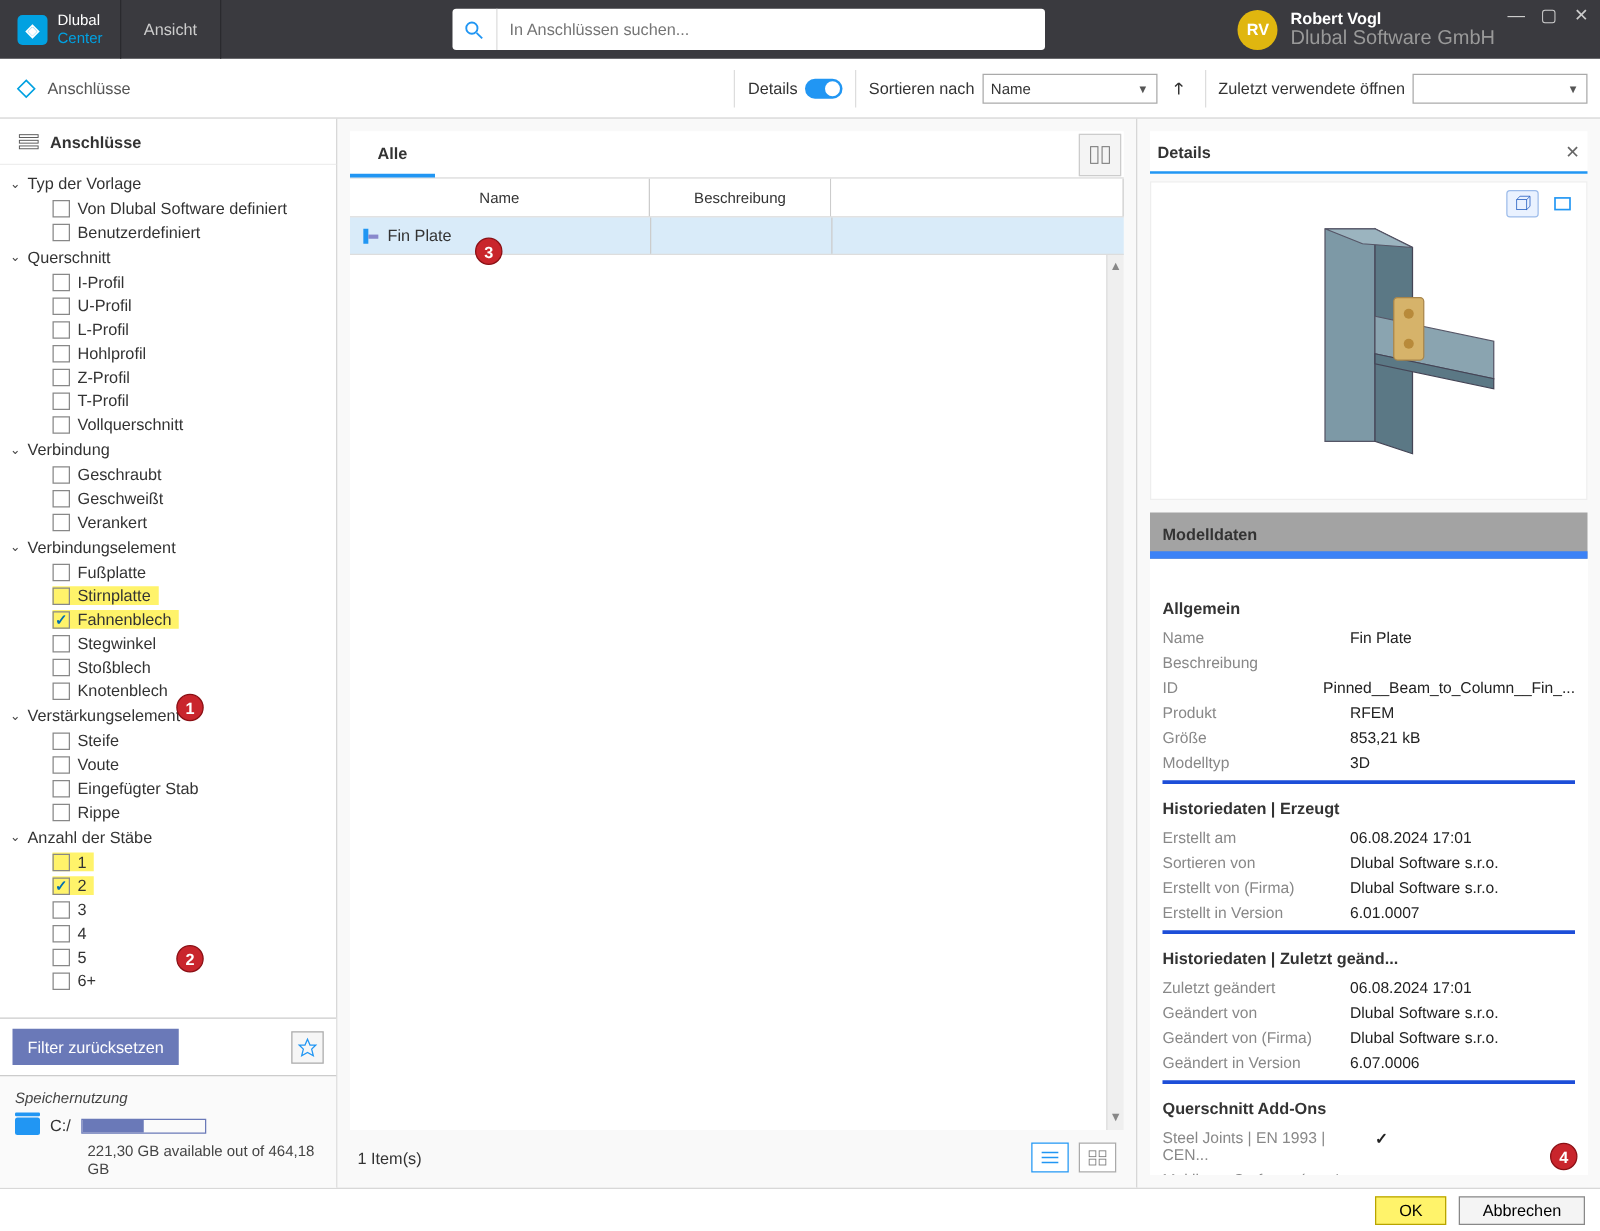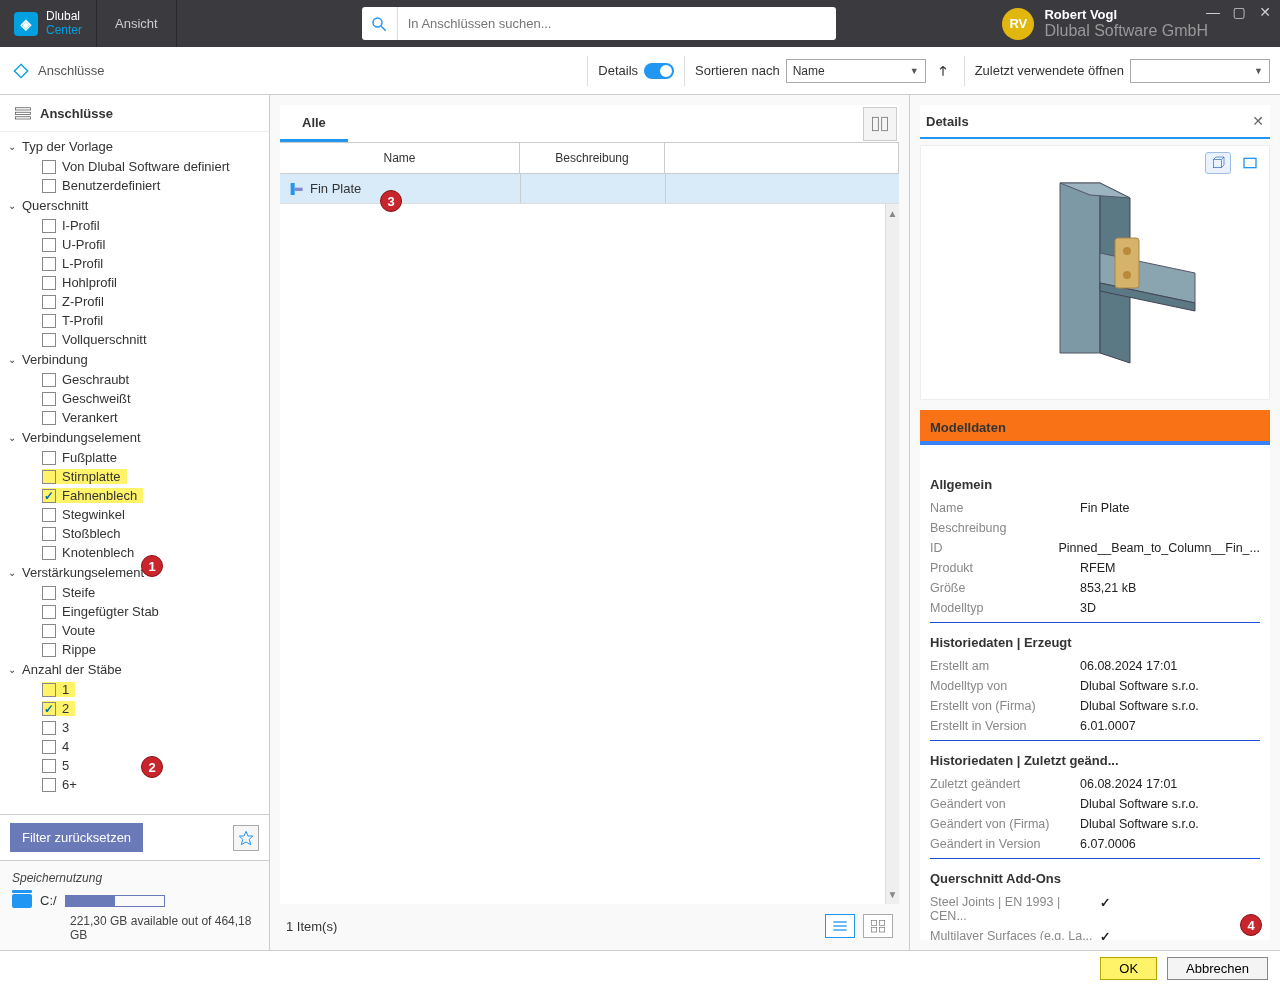--- a/index.html
+++ b/index.html
@@ -9,21 +9,21 @@
 .topbar { height: 47px; background: #3a3a3f; display: flex; align-items: center; color: #ccc; position: relative; }
 .topbar-logo { display: flex; align-items: center; padding: 0 14px; border-right: 1px solid #2a2a2e; height: 100%; }
 .logo-icon { width: 24px; height: 24px; background: #01a1e1; border-radius: 4px; display: flex; align-items: center; justify-content: center; margin-right: 8px; font-size: 14px; color: #fff; font-weight: bold; }
 .logo-text { line-height: 1.1; }
 .logo-text .l1 { color: #fff; font-size: 12px; }
 .logo-text .l2 { color: #01a1e1; font-size: 12px; }
 .topbar-btn { padding: 0 18px; height: 100%; display: flex; align-items: center; color: #ccc; border-right: 1px solid #2a2a2e; cursor: pointer; }
 .search-wrap { margin-left: 185px; display: flex; align-items: center; background: #fff; border-radius: 3px; height: 33px; width: 474px; }
 .search-wrap .search-ic { width: 36px; height: 33px; display: flex; align-items: center; justify-content: center; border-right: 1px solid #ddd; }
 .search-wrap input { border: none; outline: none; height: 100%; flex: 1; padding: 0 10px; font-size: 13px; background: transparent; }
-.user-area { position:absolute; right: 72px; display: flex; align-items: center;}
+.user-area { position:absolute; right: 84px; display: flex; align-items: center;}
 .avatar { width: 32px; height: 32px; border-radius: 50%; background: #e0b60f; color: #fff; font-weight: bold; display: flex; align-items: center; justify-content: center; font-size: 13px; margin-right: 10px; }
 .user-text .u1 { color: #fff; font-weight: 600; font-size: 13px; }
 .user-text .u2 { color: #999; font-size: 16px; }
 .win-controls { position: absolute; right: 6px; top: 4px; display: flex; gap: 8px; color: #ccc; font-size: 14px; }
 .win-controls span { width: 18px; height: 16px; display: flex; align-items: center; justify-content: center; cursor: pointer; }
 
 
 .toolbar { height: 48px; display: flex; align-items: center; border-bottom: 1px solid #ccc; background: #fff; }
 .tool-left { display: flex; align-items: center; padding: 0 12px; color: #555; }
 .gear-ic { width: 18px; height: 18px; margin-right: 8px; display: flex; align-items: center; justify-content: center; color: #01a1e1; }
@@ -87,23 +87,23 @@
 
 
 .details-pane { width:370px; display:flex; flex-direction:column; background:#f9f9f9; padding:10px;}
 .dp-head { display:flex; align-items:center; justify-content:space-between; padding:8px 6px; background:#fff; border-bottom:2px solid #2196f3;}
 .dp-head .t { font-weight:600;}
 .dp-close { cursor:pointer; color:#666; font-size:14px;}
 .preview { background:#fff; height:255px; margin-top:6px; position:relative; display:flex; align-items:center; justify-content:center; border:1px solid #eee;}
 .preview-tools { position:absolute; top:6px; right:6px; display:flex; gap:6px;}
 .pv-btn { width:26px;height:22px;border:1px solid #9dbcea;border-radius:3px;background:#eaf2ff;display:flex;align-items:center;justify-content:center;}
 .pv-btn.alt{border:none;background:transparent;color:#2196f3;}
-.dp-section-tab { margin-top:10px; background:#f97316; padding:10px 10px 6px 10px; border-bottom:4px solid #3b82f6; font-weight:600;}
+.dp-section-tab { margin-top:10px; background:#a3a3a3; padding:10px 10px 6px 10px; border-bottom:6px solid #3b82f6; font-weight:600;}
 .dp-body { background:#fff; padding:20px 10px 12px 10px; overflow:auto; flex:1;}
-.sect-title { font-weight:600; padding:12px 0 6px 0; font-size:13px; border-top:1px solid #1d4ed8; margin-top:4px;}
+.sect-title { font-weight:600; padding:12px 0 6px 0; font-size:13px; border-top:3px solid #1d4ed8; margin-top:4px;}
 .sect-title.first{border-top:none;margin-top:0;}
 .kv { display:flex; padding:3px 0; font-size:12.5px;}
 .kv .k { width:150px; color:#888;}
 .kv .v { flex:1; color:#222;}
 .check { color:#2a9d2a; font-weight:bold;}
 
 
 .footer { height:35px; border-top:1px solid #ccc; display:flex; align-items:center; justify-content:flex-end; padding:0 12px; gap:10px; background:#fff;}
 .btn { border:1px solid #888; padding:3px 18px; font-size:13px; background:#f4f4f4; cursor:pointer;}
 .btn.ok { background:#fff36a; border-color:#b8a400;}
@@ -288,25 +288,25 @@
         <div class="tree-hdr">
           <span class="chev">⌄</span>
           <span>Verstärkungselement</span>
         </div>
         <div class="tree-item">
           <span class="cb"></span>
           <span class="lbl">Steife</span>
         </div>
         <div class="tree-item">
           <span class="cb"></span>
+          <span class="lbl">Voute</span>
+        </div>
+        <div class="tree-item">
+          <span class="cb"></span>
           <span class="lbl">Eingefügter Stab</span>
-        </div>
-        <div class="tree-item">
-          <span class="cb"></span>
-          <span class="lbl">Voute</span>
         </div>
         <div class="tree-item">
           <span class="cb"></span>
           <span class="lbl">Rippe</span>
         </div>
         <div class="tree-hdr">
           <span class="chev">⌄</span>
           <span>Anzahl der Stäbe</span>
         </div>
         <div class="tree-item">
@@ -473,21 +473,21 @@
           <span class="k">Modelltyp</span>
           <span class="v">3D</span>
         </div>
 
       <div class="sect-title">Historiedaten | Erzeugt</div>
       <div class="kv">
           <span class="k">Erstellt am</span>
           <span class="v">06.08.2024 17:01</span>
         </div>
       <div class="kv">
-          <span class="k">Modelltyp von</span>
+          <span class="k">Sortieren von</span>
           <span class="v">Dlubal Software s.r.o.</span>
         </div>
       <div class="kv">
           <span class="k">Erstellt von (Firma)</span>
           <span class="v">Dlubal Software s.r.o.</span>
         </div>
       <div class="kv">
           <span class="k">Erstellt in Version</span>
           <span class="v">6.01.0007</span>
         </div>

